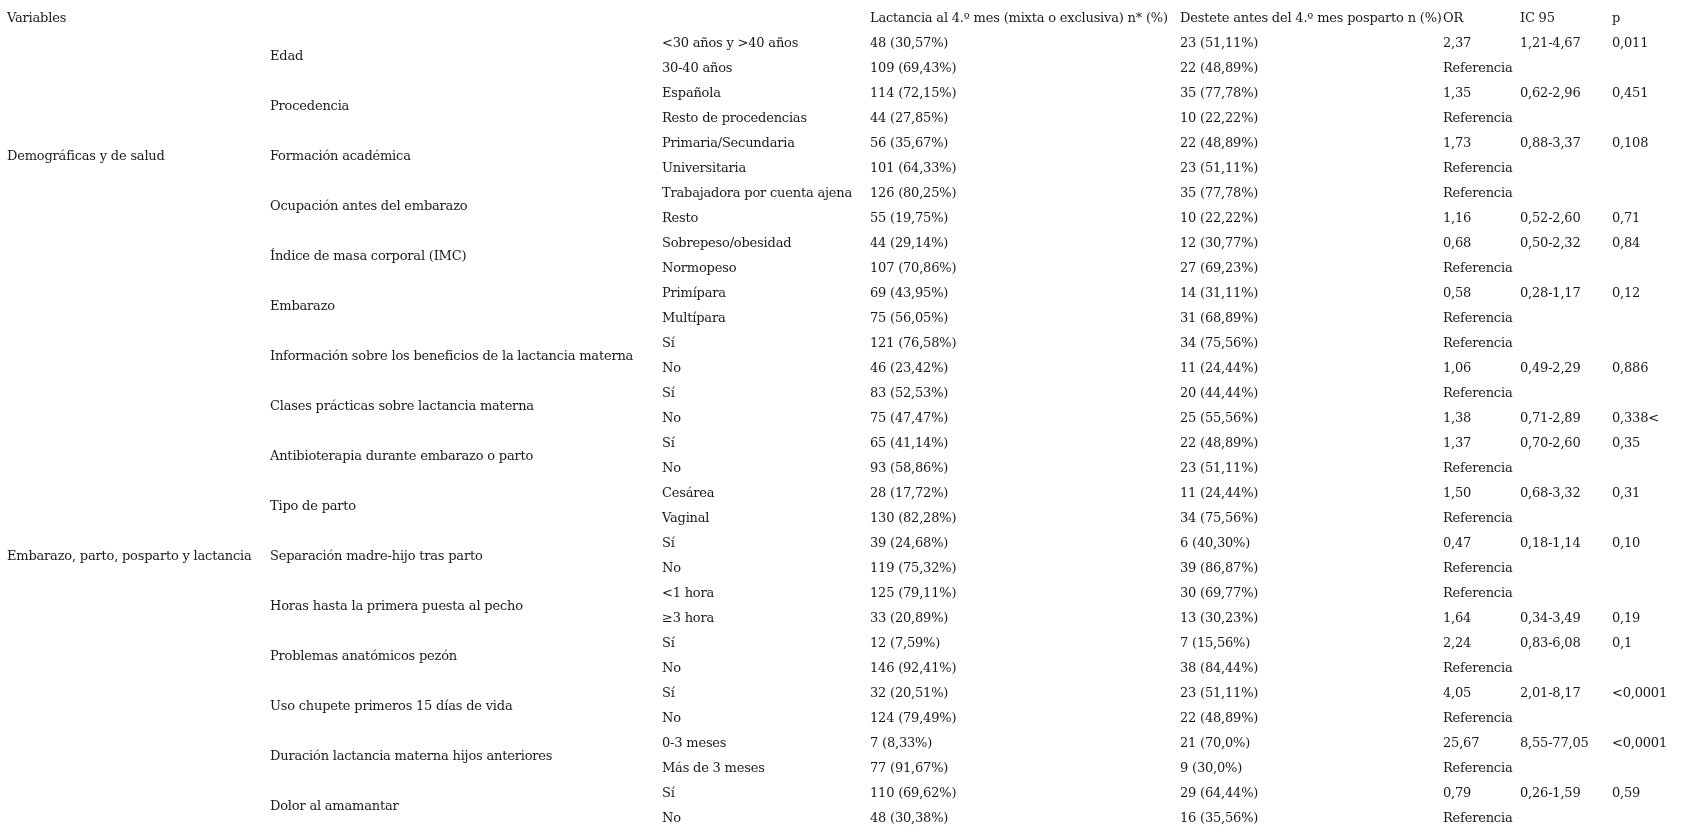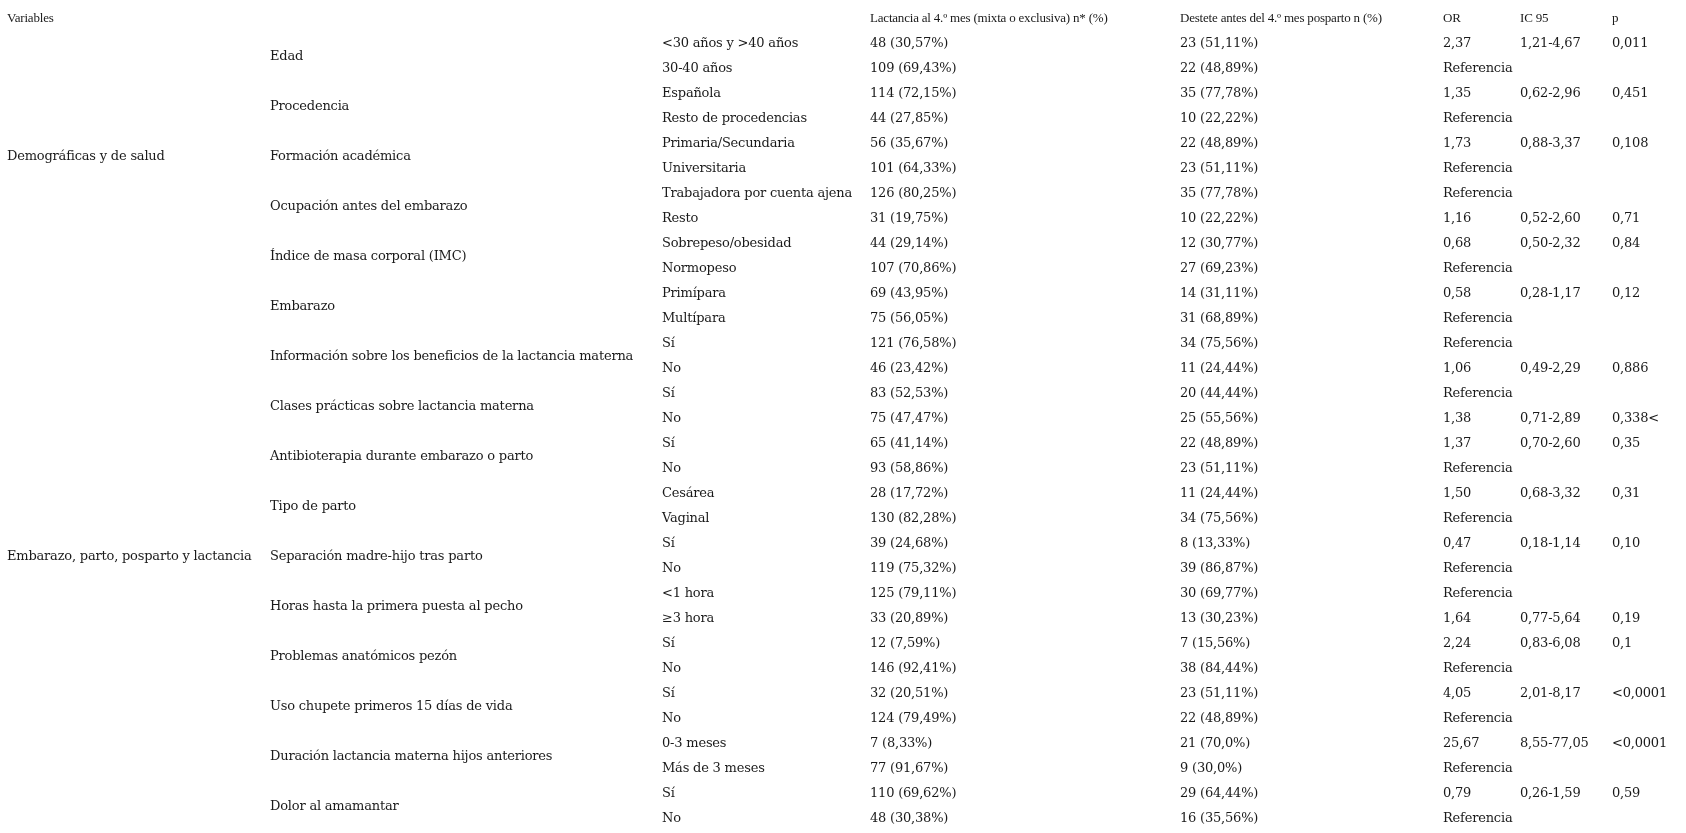--- a/index.html
+++ b/index.html
@@ -28,21 +28,21 @@
       padding: 0;
       font-weight: normal;
       text-align: left;
       vertical-align: middle;
       white-space: nowrap;
       height: 25px;
       line-height: 25px;
       font-size: 13px;
       letter-spacing: -0.2px;
     }
-    th { height: 26px; font-family: Liberation Serif, serif; }
+    th { height: 26px; }
     col.c1 { width: 270px; }
     col.c2 { width: 392px; }
     col.c3 { width: 208px; }
     col.c4 { width: 310px; }
     col.c5 { width: 263px; }
     col.c6 { width: 77px; }
     col.c7 { width: 92px; }
     col.c8 { width: 74px; }
     .pad1 { padding-left: 7px; }
   </style>
@@ -129,21 +129,21 @@
         <td rowspan="2">Ocupación antes del embarazo</td>
         <td>Trabajadora por cuenta ajena</td>
         <td>126 (80,25%)</td>
         <td>35 (77,78%)</td>
         <td>Referencia</td>
         <td></td>
         <td></td>
       </tr>
       <tr>
         <td>Resto</td>
-        <td>31 (19,75%)</td>
+        <td>55 (19,75%)</td>
         <td>10 (22,22%)</td>
         <td>1,16</td>
         <td>0,52-2,60</td>
         <td>0,71</td>
       </tr>
       <tr>
         <td rowspan="2">Índice de masa corporal (IMC)</td>
         <td>Sobrepeso/obesidad</td>
         <td>44 (29,14%)</td>
         <td>12 (30,77%)</td>
@@ -242,21 +242,21 @@
         <td>130 (82,28%)</td>
         <td>34 (75,56%)</td>
         <td>Referencia</td>
         <td></td>
         <td></td>
       </tr>
       <tr>
         <td rowspan="2">Separación madre-hijo tras parto</td>
         <td>Sí</td>
         <td>39 (24,68%)</td>
-        <td>8 (13,33%)</td>
+        <td>6 (40,30%)</td>
         <td>0,47</td>
         <td>0,18-1,14</td>
         <td>0,10</td>
       </tr>
       <tr>
         <td>No</td>
         <td>119 (75,32%)</td>
         <td>39 (86,87%)</td>
         <td>Referencia</td>
         <td></td>
@@ -269,21 +269,21 @@
         <td>30 (69,77%)</td>
         <td>Referencia</td>
         <td></td>
         <td></td>
       </tr>
       <tr>
         <td>≥3 hora</td>
         <td>33 (20,89%)</td>
         <td>13 (30,23%)</td>
         <td>1,64</td>
-        <td>0,77-5,64</td>
+        <td>0,34-3,49</td>
         <td>0,19</td>
       </tr>
       <tr>
         <td rowspan="2">Problemas anatómicos pezón</td>
         <td>Sí</td>
         <td>12 (7,59%)</td>
         <td>7 (15,56%)</td>
         <td>2,24</td>
         <td>0,83-6,08</td>
         <td>0,1</td>

